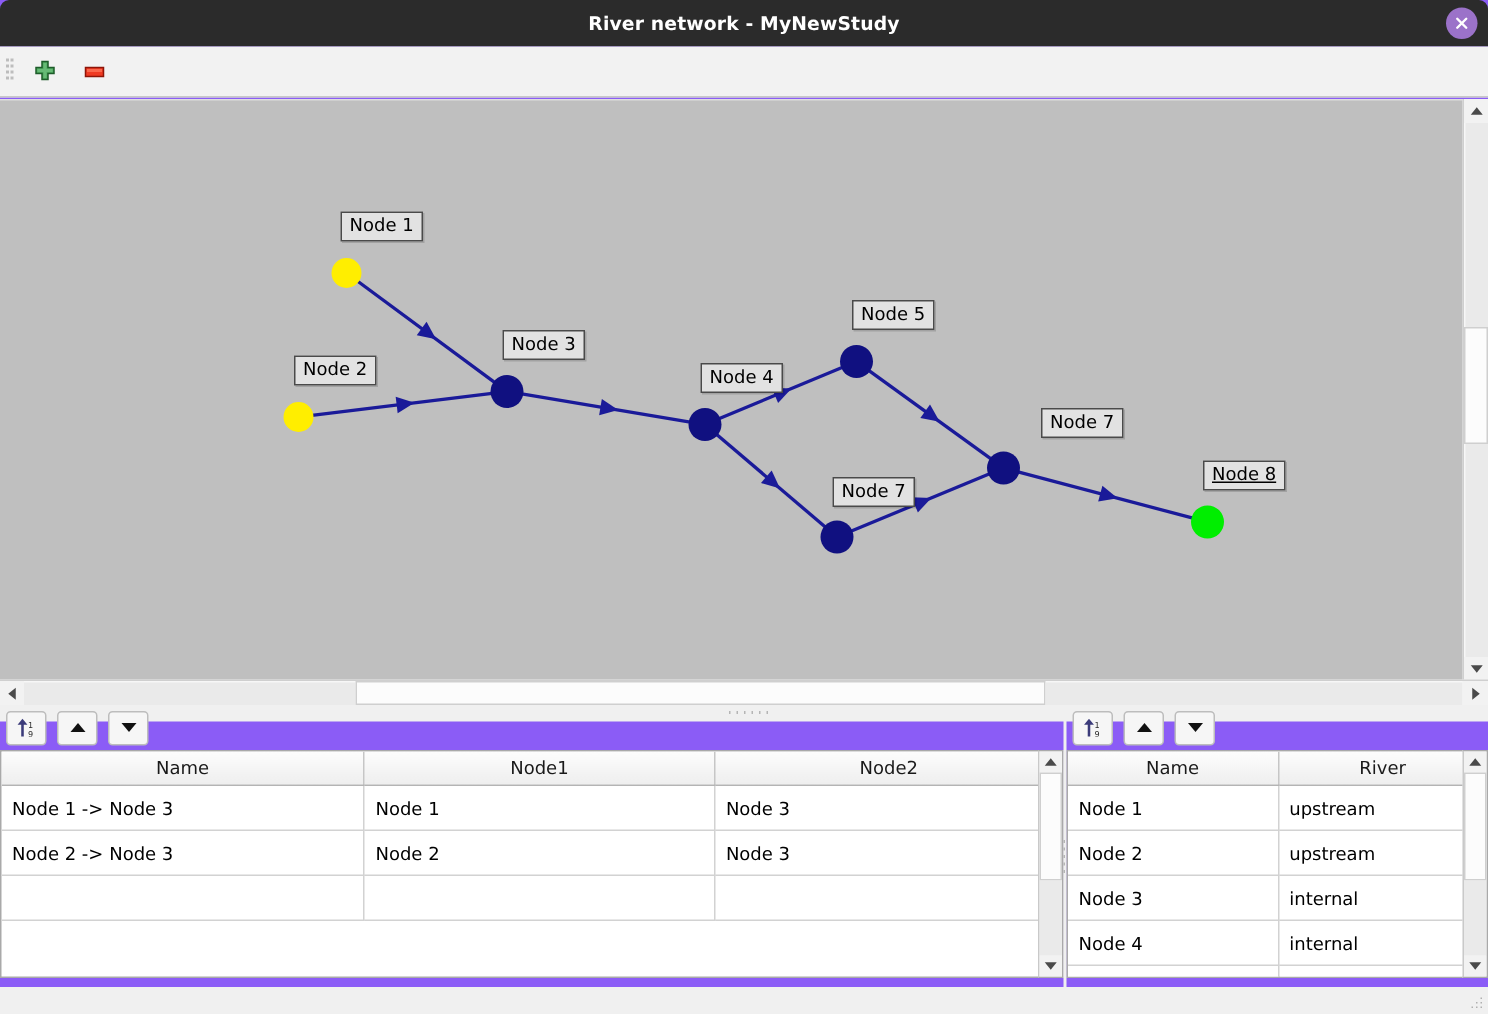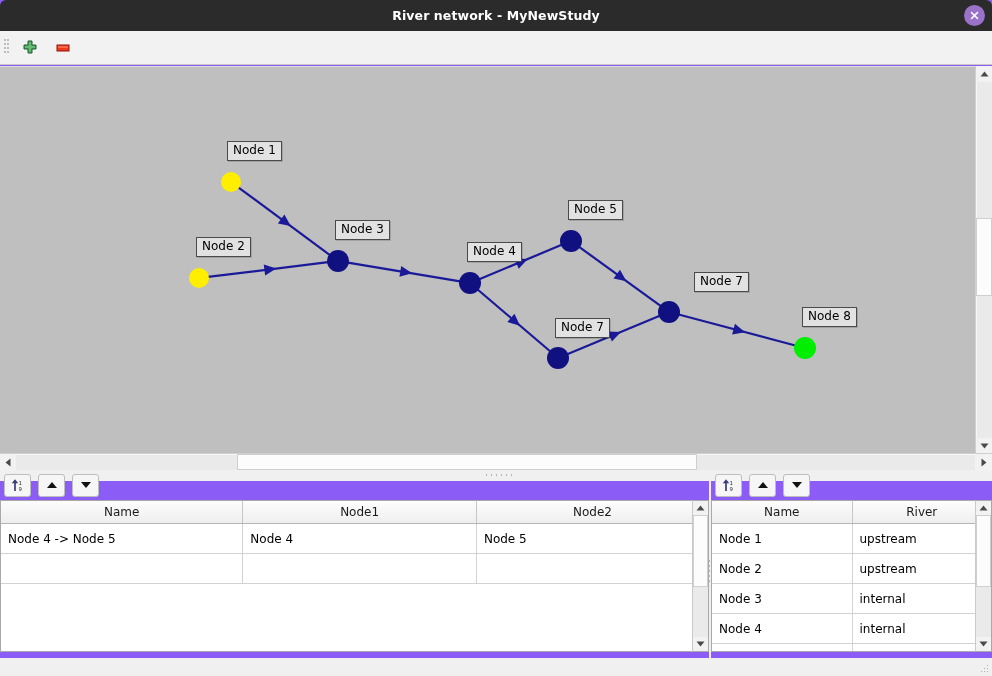--- a/index.html
+++ b/index.html
@@ -346,21 +346,21 @@
         <circle cx="805" cy="281" r="11" fill="#00ee00"></circle>
       </svg>
     <div id="graph-labels">
         <div class="node-label" style="left: 227px; top: 74px;">Node 1</div>
         <div class="node-label" style="left: 196px; top: 170px;">Node 2</div>
         <div class="node-label" style="left: 335px; top: 153px;">Node 3</div>
         <div class="node-label" style="left: 467px; top: 175px;">Node 4</div>
         <div class="node-label" style="left: 568px; top: 133px;">Node 5</div>
         <div class="node-label" style="left: 555px; top: 251px;">Node 7</div>
         <div class="node-label" style="left: 694px; top: 205px;">Node 7</div>
-        <div class="node-label" style="left: 802px; top: 240px;">Node 8</div>
+        <div class="node-label" style="left: 802px; top: 240px; text-decoration: underline;">Node 8</div>
       </div>
   </div>
 
   <div class="vscroll">
     <div class="sb-arrow" style="left:0;top:0;width:16px;height:16px;">
       <svg width="9" height="6" viewBox="0 0 9 6">
           <polygon points="4.5,0.5 8.5,5.5 0.5,5.5" fill="#4a4a4a"></polygon>
         </svg>
     </div>
     <div class="sb-track-seg" style="left:1px;top:16px;width:15px;height:136px;"></div>
@@ -431,23 +431,28 @@
           </colgroup>
         <thead>
             <tr>
               <th>Name</th>
               <th>Node1</th>
               <th>Node2</th>
             </tr>
           </thead>
         <tbody>
             <tr>
-              <td>Node 4 -&gt; Node 5</td>
-              <td>Node 4</td>
-              <td>Node 5</td>
+              <td>Node 1 -&gt; Node 3</td>
+              <td>Node 1</td>
+              <td>Node 3</td>
+            </tr>
+            <tr>
+              <td>Node 2 -&gt; Node 3</td>
+              <td>Node 2</td>
+              <td>Node 3</td>
             </tr>
             <tr>
               <td>&nbsp;</td>
               <td>&nbsp;</td>
               <td>&nbsp;</td>
             </tr>
           </tbody>
       </table>
     </div>
 

